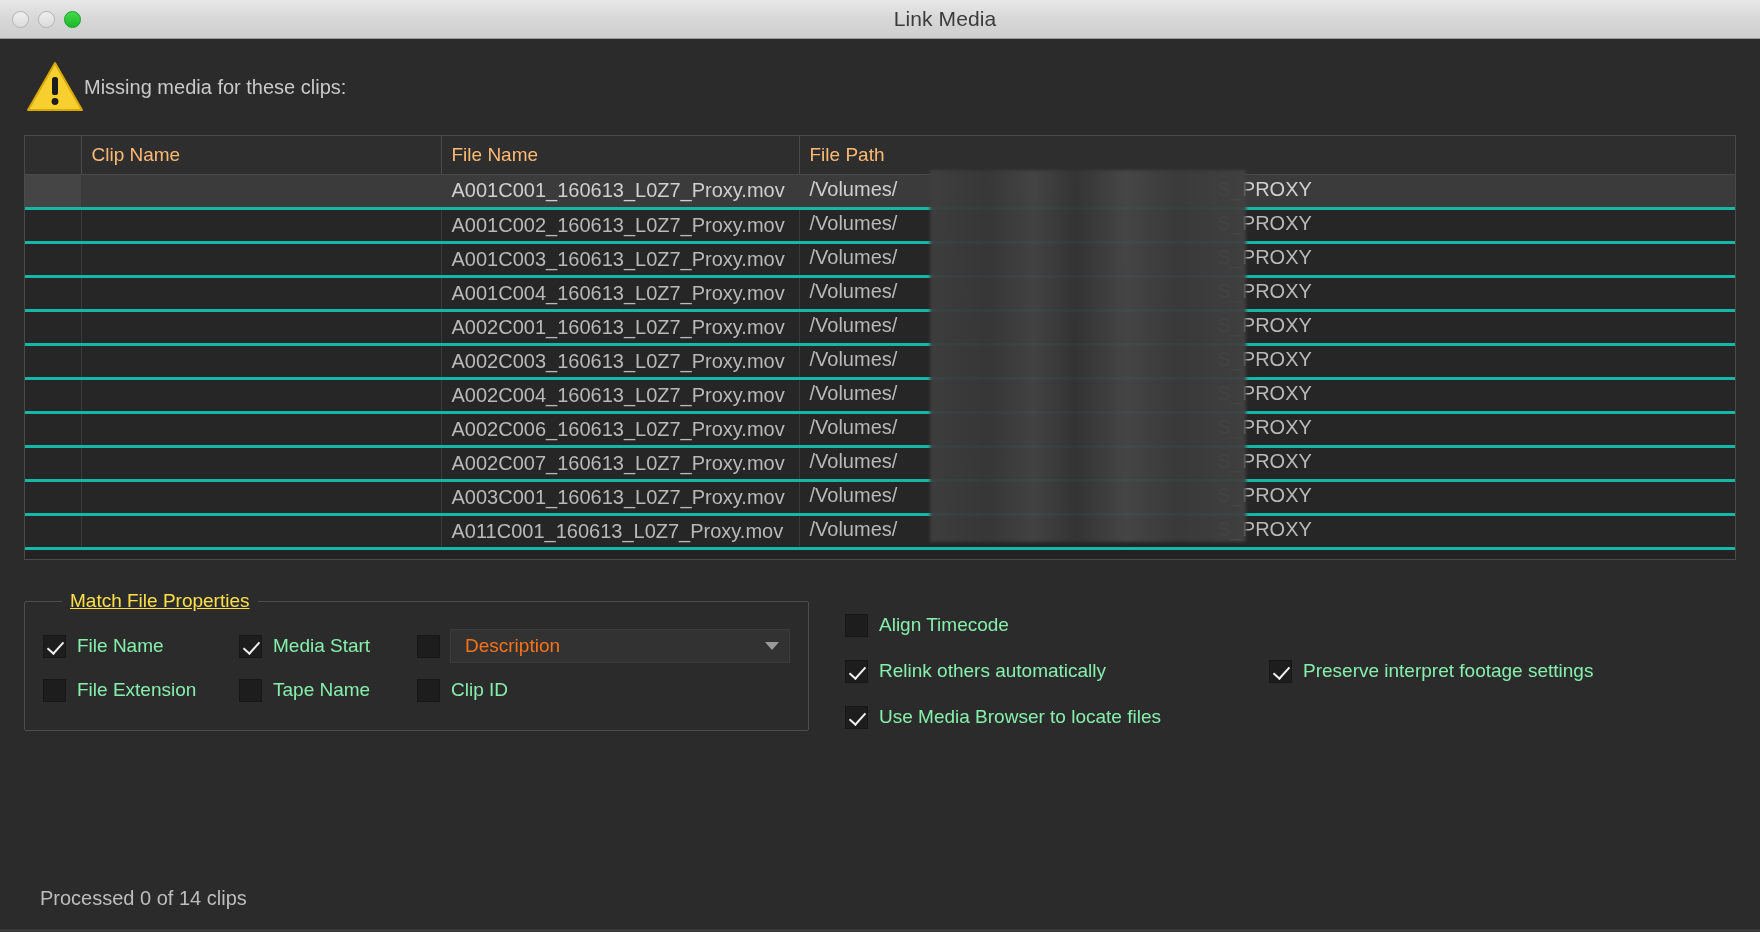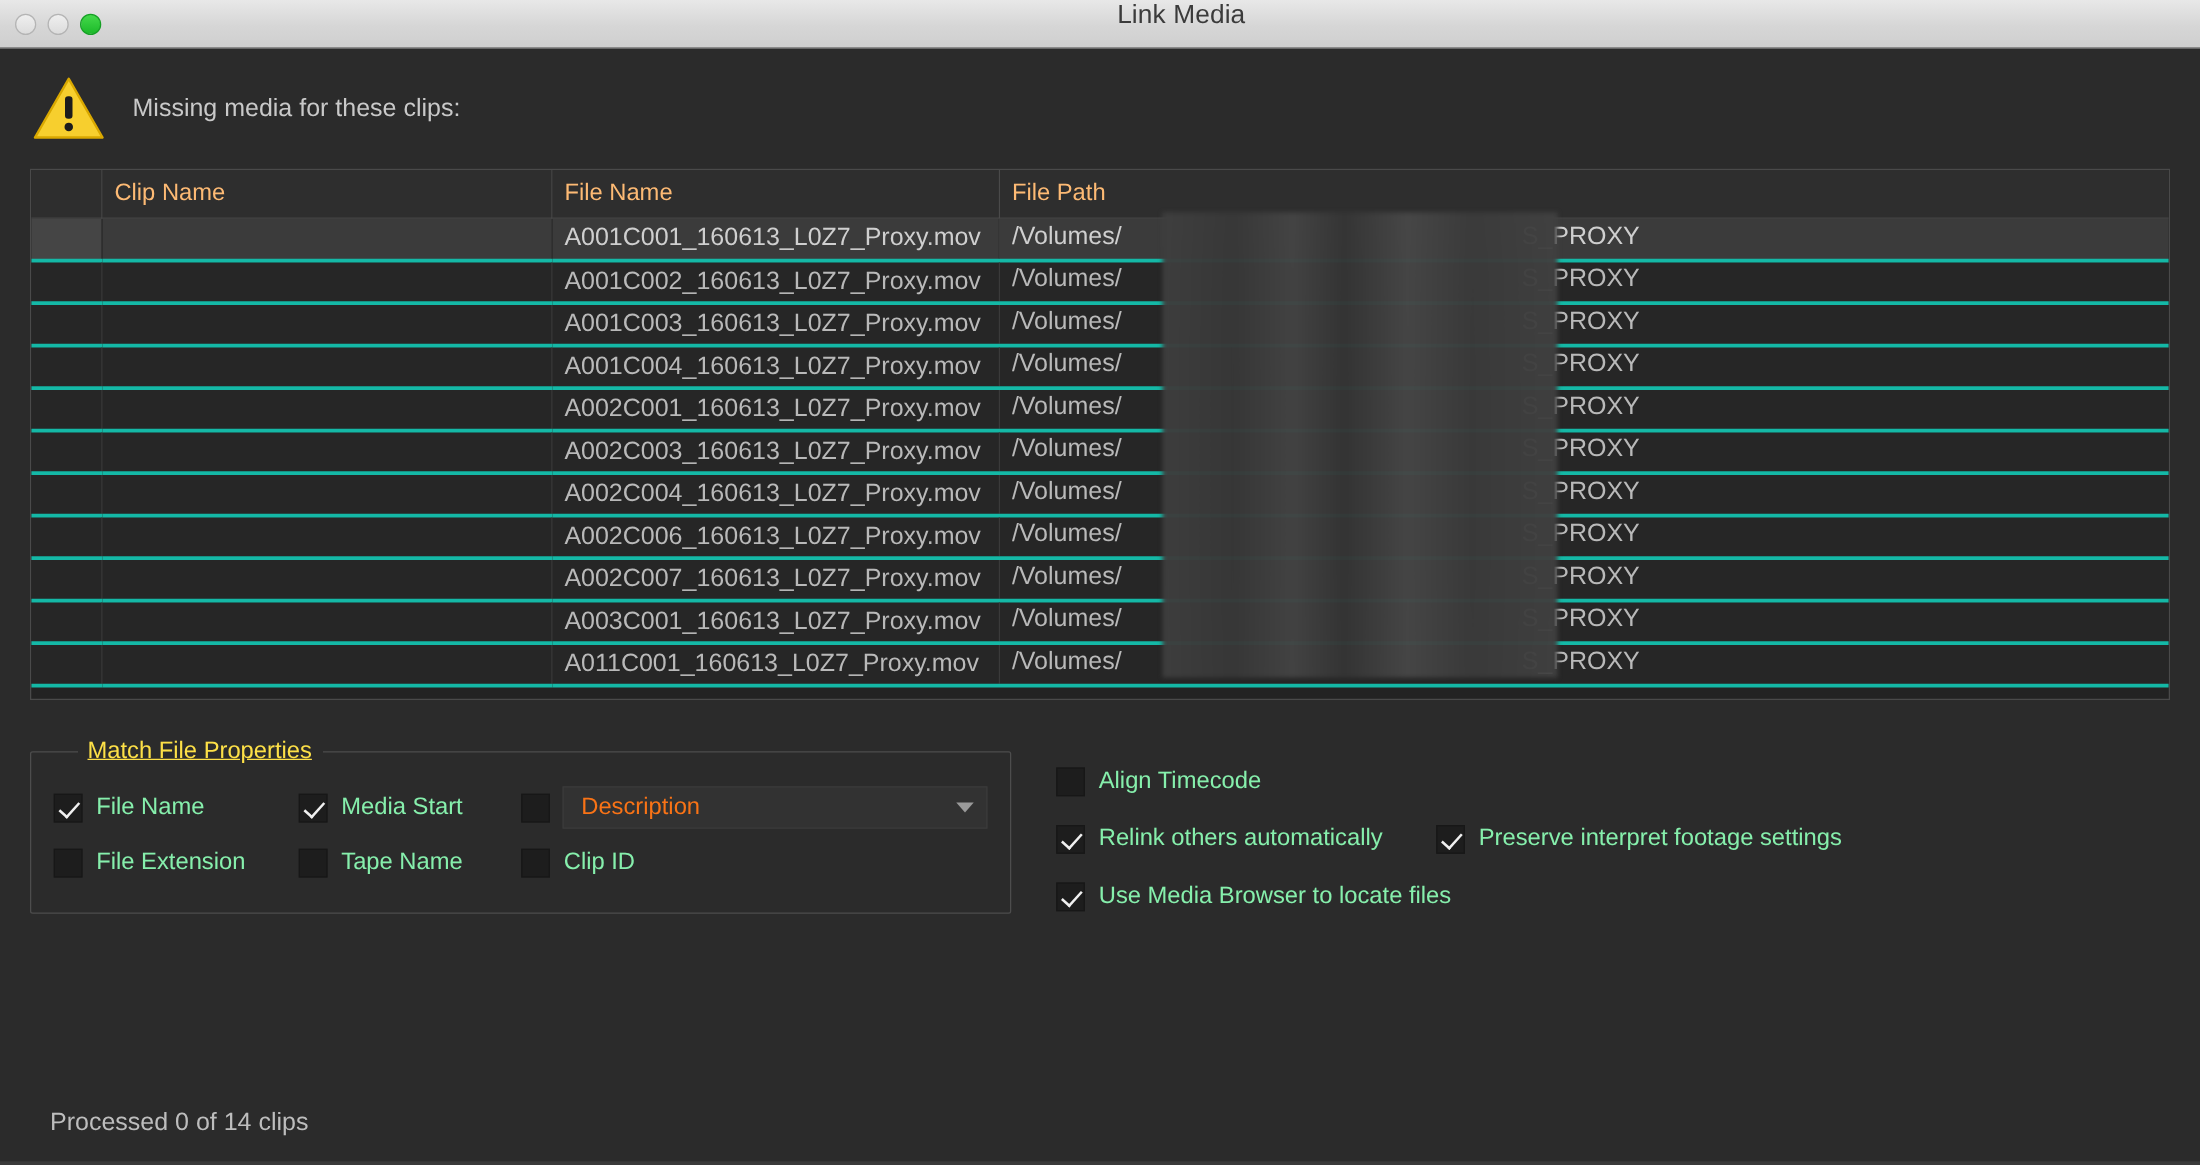--- a/index.html
+++ b/index.html
@@ -26,20 +26,21 @@
   }
 
   
   .titlebar {
     height: 38px;
     flex: 0 0 38px;
     background: linear-gradient(180deg, #e8e8e8 0%, #d6d6d6 55%, #cfcfcf 100%);
     border-bottom: 1px solid #9a9a9a;
     position: relative;
     display: flex;
+    align-items: center;
   }
   .traffic {
     display: flex;
     align-items: center;
     gap: 9px;
     margin-left: 12px;
   }
   .tl-dot {
     width: 17px;
     height: 17px;
@@ -83,21 +84,20 @@
     padding-left: 2px;
   }
   .warn-icon {
     width: 58px;
     height: 52px;
     flex: 0 0 58px;
     position: relative;
   }
   .warn-icon svg { display: block; }
   .warn-text {
-    margin-left: 22px;
     font-size: 20px;
     color: #c9c9c9;
   }
 
   
   .table-wrap {
     border: 1px solid #4a4a4a;
     background: #232323;
     height: 425px;
     box-sizing: border-box;
@@ -272,21 +272,21 @@
   .right-options {
     margin-left: 36px;
     flex: 1 1 auto;
     padding-top: 12px;
   }
   .ro-row {
     display: flex;
     align-items: center;
     height: 46px;
   }
-  .ro-col-a { width: 304px; }
+  .ro-col-a { width: 424px; }
 
   
   .status {
     position: absolute;
     left: 40px;
     bottom: 22px;
     font-size: 20px;
     color: #bdbdbd;
   }
   .bottom-rule {

